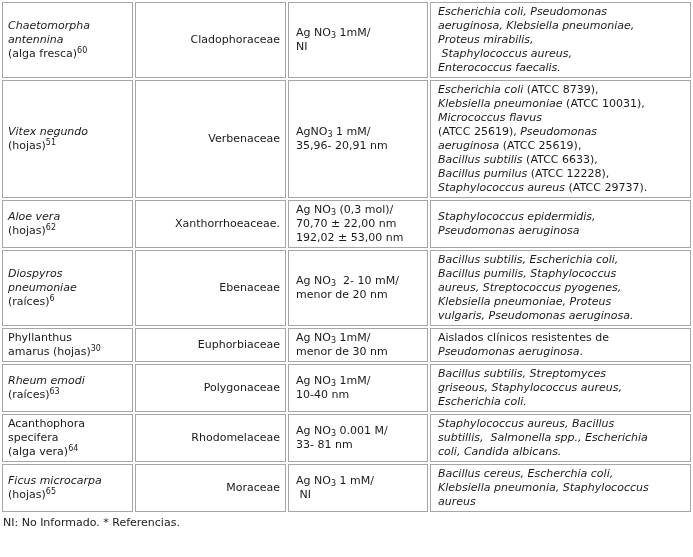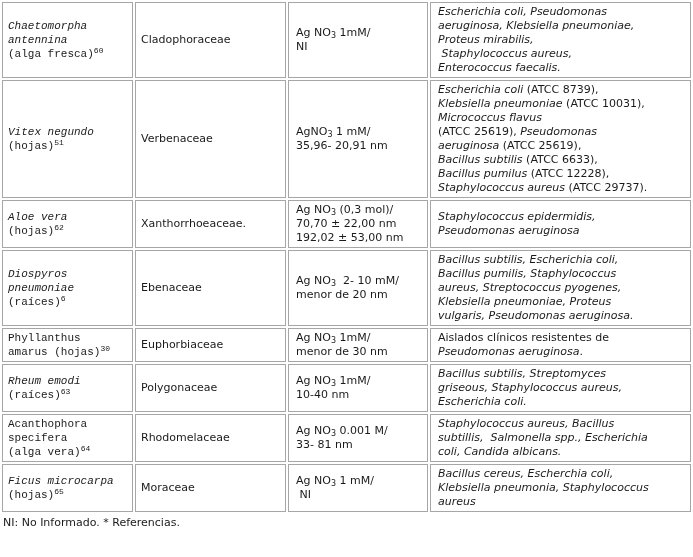--- a/index.html
+++ b/index.html
@@ -23,22 +23,22 @@
     width:693px;
     line-height:14px;
   }
   td{
     border:1px solid var(--border);
     vertical-align:middle;
     padding:2px 5px;
     box-sizing:border-box;
     overflow:hidden;
   }
-  td.c-plant{padding-right:2px;font-family:Liberation Mono, monospace;}
-  td.c-family{text-align:left;}
+  td.c-plant{padding-right:2px;}
+  td.c-family{text-align:right;}
   td.c-agno3{padding-left:7px;padding-right:9px;}
   td.c-bact{padding-left:7px;padding-right:3px;}
   i{font-style:italic;}
   sup,sub{font-size:8px;line-height:0;}
   sub{vertical-align:-2px;}
   sup{vertical-align:4px;}
   .footnote{
     margin:2px 0 0 3px;
     font-size:11px;
     line-height:14px;

